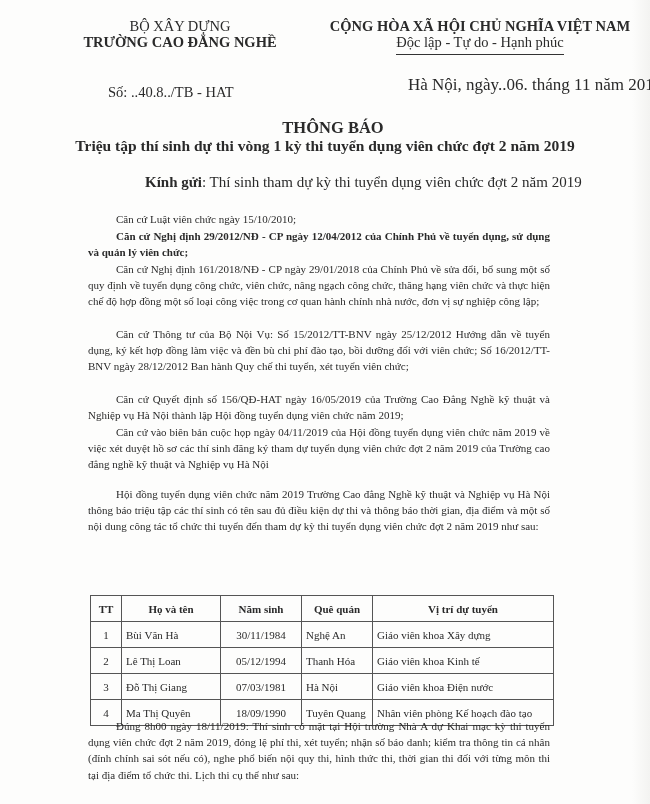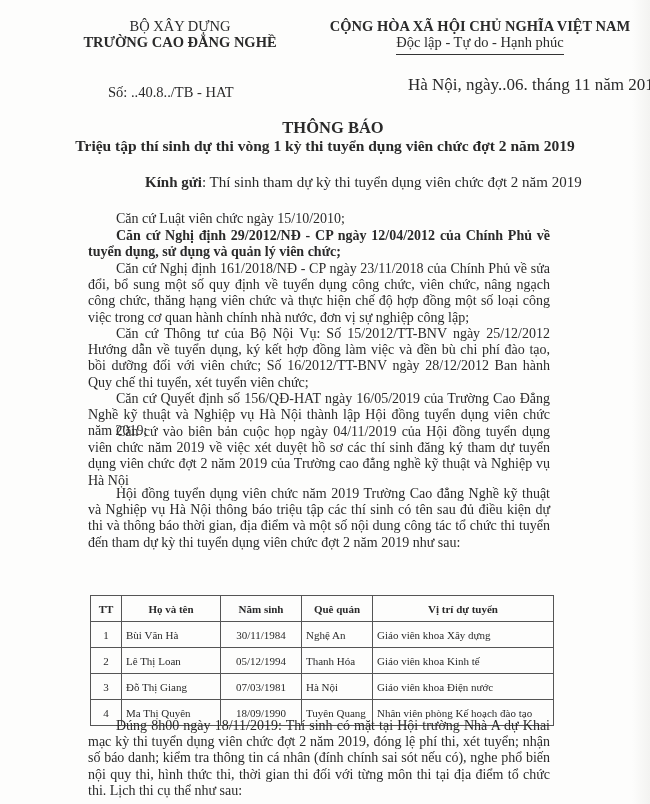--- a/index.html
+++ b/index.html
@@ -15,21 +15,21 @@
   .hdr-left .b { font-weight: bold; }
   .hdr-right { left: 300px; top: 18px; width: 310px; text-align: center; font-size: 14.5px; line-height: 16px; margin-left: 25px; }
   .hdr-right .b { font-weight: bold; }
   .underline-short { display: inline-block; border-bottom: 1px solid #333; padding-bottom: 4px; }
   .place-date { left: 360px; top: 75px; font-size: 17px; margin-left: 48px; }
   .doc-no { left: 108px; top: 84px; font-size: 14.5px; }
   .title { left: 16px; width: 578px; text-align: center; top: 118px; font-weight: bold; font-size: 16.5px; margin-left: 28px; }
   .subtitle { left: 0; width: 650px; text-align: center; top: 137px; font-weight: bold; font-size: 15.5px; }
   .kinh-gui { left: 115px; top: 174px; font-size: 15px; margin-left: 30px; }
   .kinh-gui b { font-weight: bold; }
-  .para { position: absolute; left: 88px; width: 462px; font-size: 14px; line-height: 16.2px; text-align: justify; }
+  .para { position: absolute; left: 88px; width: 462px; font-size: 11px; line-height: 16.2px; text-align: justify; }
   .para .ind { display: inline-block; width: 28px; }
   table.cand {
     position: absolute; left: 90px; top: 595px; border-collapse: collapse;
     font-size: 11px;
   }
   table.cand td, table.cand th {
     border: 1px solid #555; height: 25px; padding: 0 4px; font-weight: normal;
   }
   table.cand th { font-weight: bold; text-align: center; }
   .c-tt { width: 22px; text-align: center; }
@@ -59,21 +59,21 @@
 
 <div class="abs title">THÔNG BÁO</div>
 <div class="abs subtitle">Triệu tập thí sinh dự thi vòng 1 kỳ thi tuyển dụng viên chức đợt 2 năm 2019</div>
 
 <div class="abs kinh-gui">
   <b>Kính gửi</b><span>: Thí sinh tham dự kỳ thi tuyển dụng viên chức đợt 2 năm 2019</span>
 </div>
 
 <div class="para" style="top:211px;"><span class="ind"></span><span>Căn cứ Luật viên chức ngày 15/10/2010;</span></div>
 <div class="para" style="top:228px;font-weight:bold;"><span class="ind"></span><span>Căn cứ Nghị định 29/2012/NĐ - CP ngày 12/04/2012 của Chính Phủ về tuyển dụng, sử dụng và quản lý viên chức;</span></div>
-<div class="para" style="top:261px;"><span class="ind"></span><span>Căn cứ Nghị định 161/2018/NĐ - CP ngày 23/11/2018 của Chính Phủ về sửa đổi, bổ sung một số quy định về tuyển dụng công chức, viên chức, nâng ngạch công chức, thăng hạng viên chức và thực hiện chế độ hợp đồng một số loại công việc trong cơ quan hành chính nhà nước, đơn vị sự nghiệp công lập;</span></div>
+<div class="para" style="top:261px;"><span class="ind"></span><span>Căn cứ Nghị định 161/2018/NĐ - CP ngày 29/01/2018 của Chính Phủ về sửa đổi, bổ sung một số quy định về tuyển dụng công chức, viên chức, nâng ngạch công chức, thăng hạng viên chức và thực hiện chế độ hợp đồng một số loại công việc trong cơ quan hành chính nhà nước, đơn vị sự nghiệp công lập;</span></div>
 <div class="para" style="top:326px;"><span class="ind"></span><span>Căn cứ Thông tư của Bộ Nội Vụ: Số 15/2012/TT-BNV ngày 25/12/2012 Hướng dẫn về tuyển dụng, ký kết hợp đồng làm việc và đền bù chi phí đào tạo, bồi dưỡng đối với viên chức; Số 16/2012/TT-BNV ngày 28/12/2012 Ban hành Quy chế thi tuyển, xét tuyển viên chức;</span></div>
 <div class="para" style="top:391px;"><span class="ind"></span><span>Căn cứ Quyết định số 156/QĐ-HAT ngày 16/05/2019 của Trường Cao Đẳng Nghề kỹ thuật và Nghiệp vụ Hà Nội thành lập Hội đồng tuyển dụng viên chức năm 2019;</span></div>
 <div class="para" style="top:424px;"><span class="ind"></span><span>Căn cứ vào biên bản cuộc họp ngày 04/11/2019 của Hội đồng tuyển dụng viên chức năm 2019 về việc xét duyệt hồ sơ các thí sinh đăng ký tham dự tuyển dụng viên chức đợt 2 năm 2019 của Trường cao đẳng nghề kỹ thuật và Nghiệp vụ Hà Nội</span></div>
 
 <div class="para" style="top:486px;"><span class="ind"></span><span>Hội đồng tuyển dụng viên chức năm 2019 Trường Cao đẳng Nghề kỹ thuật và Nghiệp vụ Hà Nội thông báo triệu tập các thí sinh có tên sau đủ điều kiện dự thi và thông báo thời gian, địa điểm và một số nội dung công tác tổ chức thi tuyển đến tham dự kỳ thi tuyển dụng viên chức đợt 2 năm 2019 như sau:</span></div>
 
 <table class="cand">
   <thead>
     <tr>
       <th class="c-tt">TT</th>

